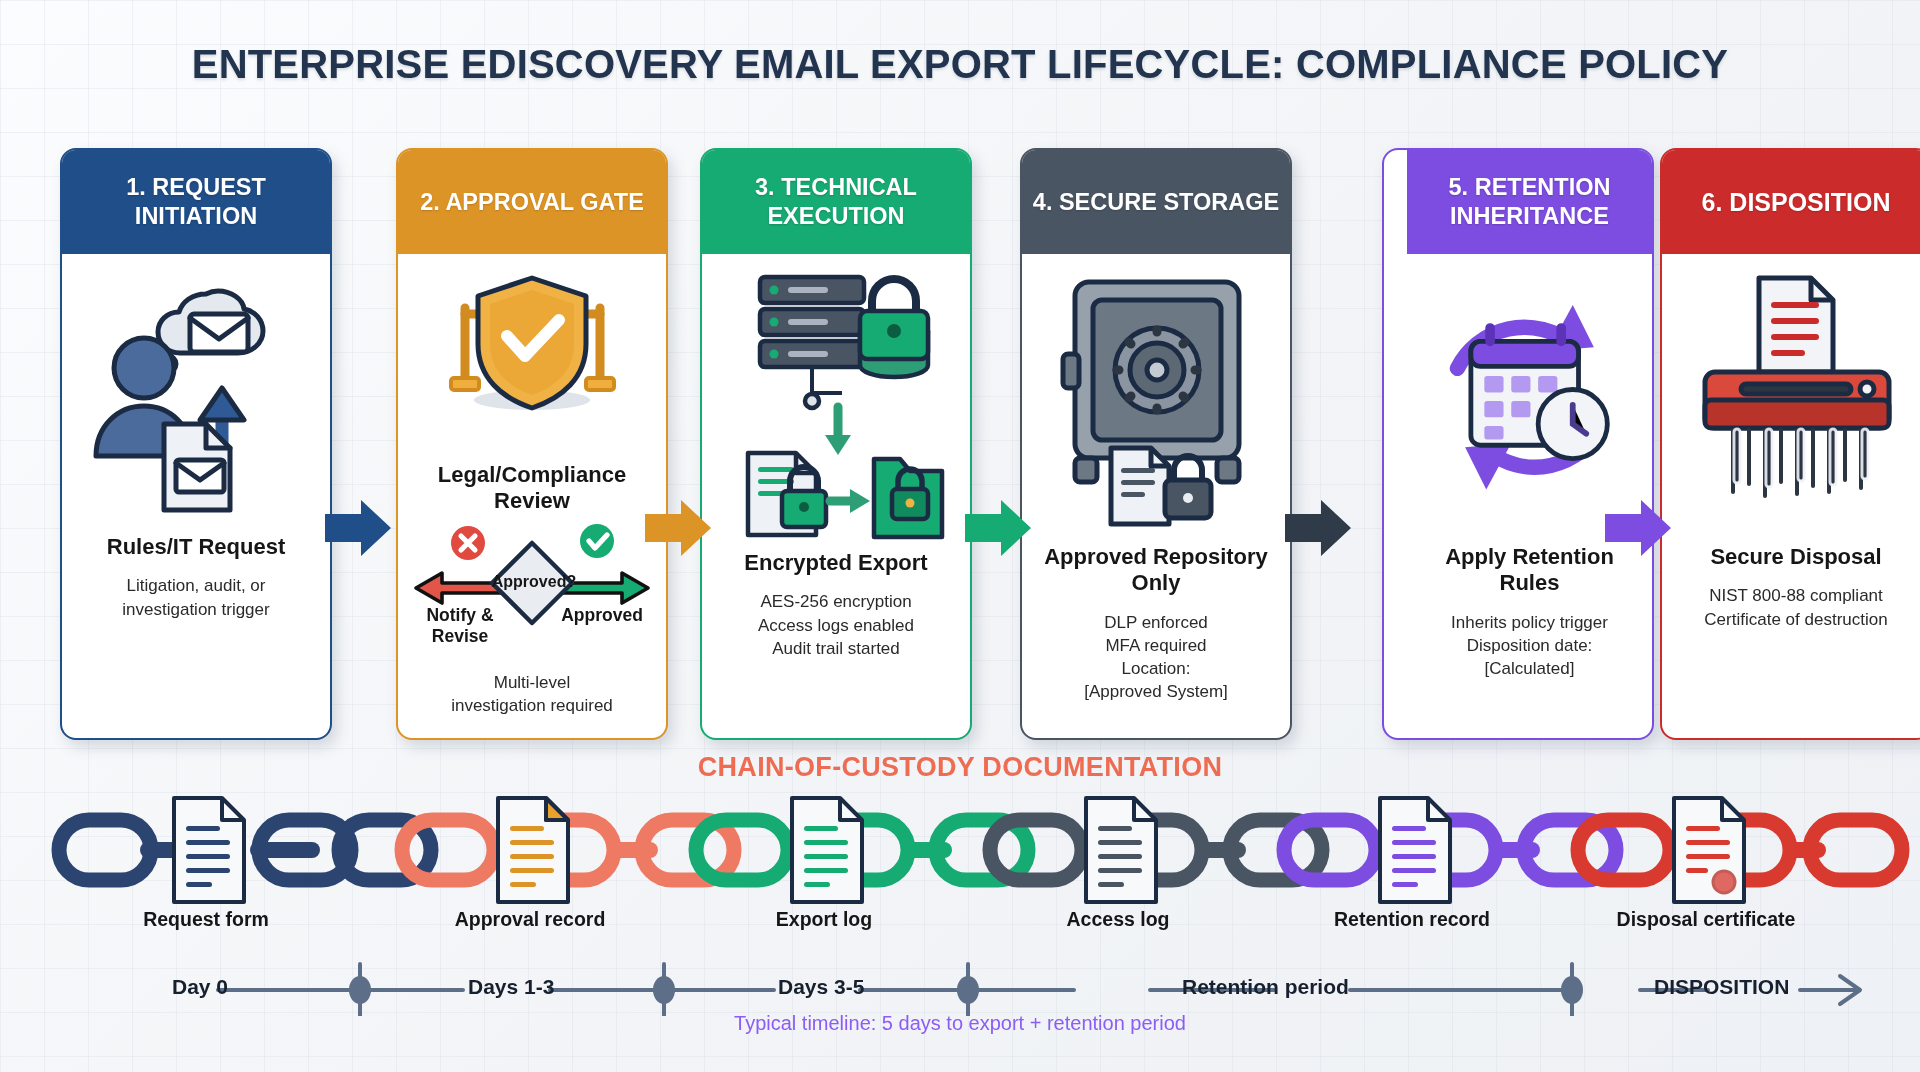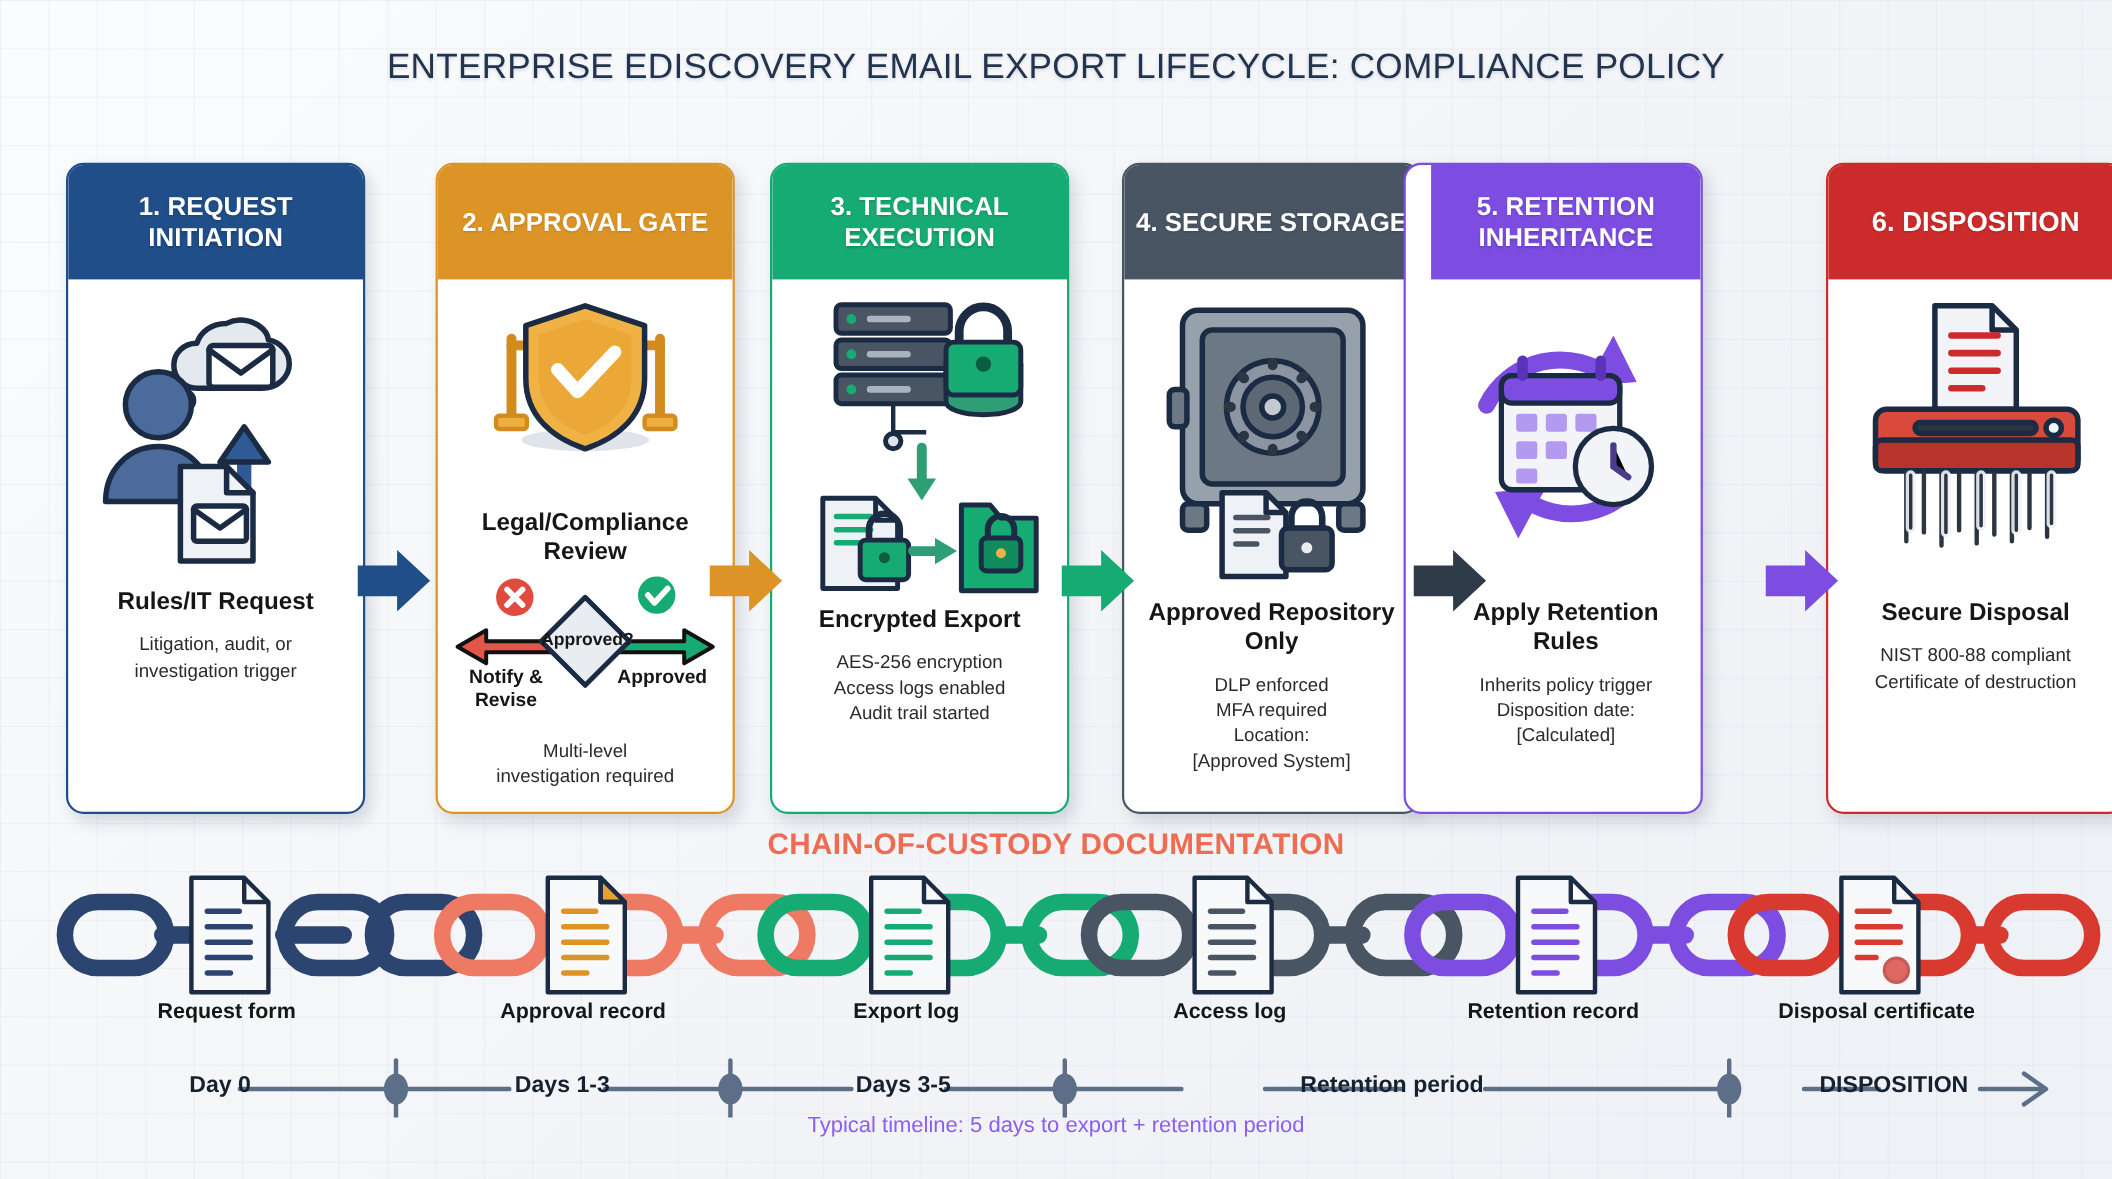--- a/index.html
+++ b/index.html
@@ -13,21 +13,21 @@
       linear-gradient(rgba(210,216,226,.30) 1px, transparent 1px) 0 0/44px 44px,
       linear-gradient(90deg, rgba(210,216,226,.30) 1px, transparent 1px) 0 0/44px 44px,
       linear-gradient(135deg,#fbfcfd 0%,#f2f4f7 55%,#eef1f5 100%);
     position: relative;
   }
 
   
   .title {
     position: absolute; top: 42px; left: 0; width: 1920px;
     text-align: center;
-    font-size: 32px; font-weight: normal;
+    font-size: 40px; font-weight: bold;
     letter-spacing: .2px;
     color: #23344f;
     text-shadow: 0 2px 3px rgba(120,130,150,.25);
   }
 
   
   #cards { position: absolute; top: 148px; left: 0; width: 1920px; height: 600px; }
 
   .card {
     position: absolute; top: 0;
@@ -278,21 +278,21 @@
       </div>
       <div class="headline">Approved
 Repository Only</div>
       <div class="detail">DLP enforced
 MFA required
 Location:
 [Approved System]</div>
     </div>
   </div>
 
-  <div class="card" style="--c:#7C4DE0; left:1276px;padding-left:23px;">
+  <div class="card" style="--c:#7C4DE0; left:1382px;padding-left:23px;">
     <div class="hdr">5. RETENTION
 INHERITANCE</div>
     <div class="body">
       <div class="art" style="height:272px">
         <svg width="230" height="250" viewBox="0 0 230 250">
 
           <g fill="none" stroke="#7c4de0" stroke-width="16" stroke-linecap="round">
             <path d="M40 90a78 78 0 0 1 118-26"></path>
             <path d="M190 150a78 78 0 0 1-118 26"></path>
           </g>

